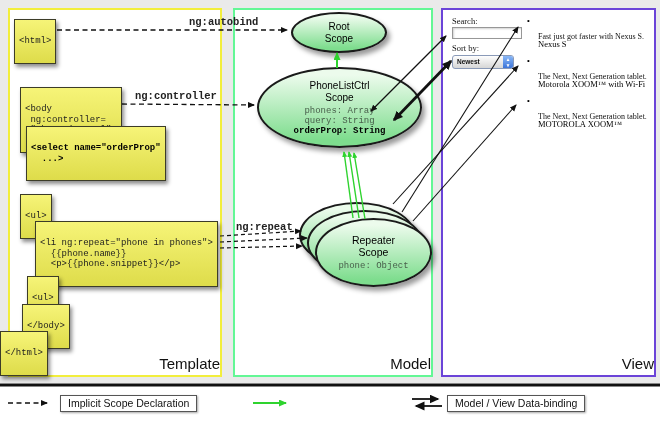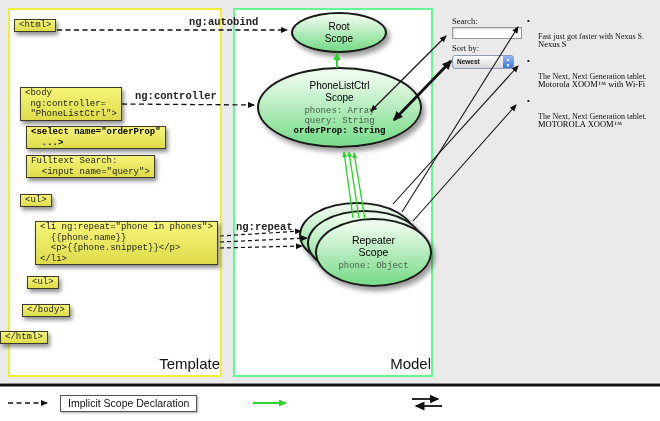--- a/index.html
+++ b/index.html
@@ -8,21 +8,21 @@
   .stage{position:absolute;left:0;top:0;width:660px;height:383px;background:#eaeaea;}
   .col{position:absolute;top:8px;height:365px;background:#fff;border:2px solid;}
   .col-template{left:8px;width:210px;border-color:#f2ee3c;}
   .col-model{left:233px;width:196px;border-color:#63f795;}
   .col-view{left:441px;width:211px;border-color:#6b44d8;}
   .collabel{position:absolute;bottom:3px;left:0;width:100%;text-align:right;
             font-size:15px;color:#111;}
   .codebox{position:absolute;background:linear-gradient(180deg,#f6f478,#dedc4a);
            border:1.5px solid #3c3c28;box-shadow:2px 3px 4px rgba(0,0,0,.45);
            font-family:"Liberation Mono",monospace;font-size:9px;line-height:10.5px;
-           color:#1d1d1d;padding:0 4px;white-space:pre;}
+           color:#1d1d1d;padding:16px 4px;white-space:pre;}
   .codebox.b{font-weight:bold;color:#000;}
   .ngLabel{position:absolute;font-family:"Liberation Mono",monospace;font-weight:bold;
            font-size:10.5px;color:#222;white-space:nowrap;}
   .ellipse{position:absolute;border:2px solid #1a1a1a;border-radius:50%;
            background:linear-gradient(180deg,#ecfbec 8%,#7edd8e 92%);
            box-shadow:3px 4px 5px rgba(0,0,0,.40);
            display:flex;flex-direction:column;align-items:center;justify-content:center;
            text-align:center;}
   .etitle{font-size:10px;line-height:12px;color:#000;}
   .eprop{font-family:"Liberation Mono",monospace;font-size:9px;line-height:10px;color:#49604c;}
@@ -50,27 +50,29 @@
 
 <div id="app">
   <div class="stage"></div>
 
   <div class="col col-template">
     <div class="collabel">Template</div>
   </div>
   <div class="col col-model">
     <div class="collabel">Model</div>
   </div>
+  <div class="col col-view">
+    <div class="collabel">View</div>
+  </div>
 
   <div class="codebox" style="left:14px;top:19px;"><span>&lt;html&gt;</span></div>
   <div class="codebox" style="left:20px;top:87px;"><div>&lt;body</div><div> ng:controller=</div><div> "PhoneListCtrl"&gt;</div></div>
   <div class="codebox b" style="left:26px;top:126px;"><div>&lt;select name="orderProp"</div><div>  ...&gt;</div></div>
-  <div class="codebox" style="left:26px;top:155px;"><div>Fulltext Search:</div><div>  &lt;input name="query"&gt;</div></div>
   <div class="codebox" style="left:20px;top:194px;"><span>&lt;ul&gt;</span></div>
-  <div class="codebox" style="left:35px;top:221px;"><div>&lt;li ng:repeat="phone in phones"&gt;</div><div>  {{phone.name}}</div><div>  &lt;p&gt;{{phone.snippet}}&lt;/p&gt;</div><div>&lt;/li&gt;</div></div>
+  <div class="codebox" style="left:35px;top:221px;"><div>&lt;li ng:repeat="phone in phones"&gt;</div><div>  {{phone.name}}</div><div>  &lt;p&gt;{{phone.snippet}}&lt;/p&gt;</div></div>
   <div class="codebox" style="left:27px;top:276px;"><span>&lt;ul&gt;</span></div>
   <div class="codebox" style="left:22px;top:304px;"><span>&lt;/body&gt;</span></div>
   <div class="codebox" style="left:0;top:331px;"><span>&lt;/html&gt;</span></div>
 
   <div class="ngLabel" style="left:153px;top:16px;padding-left:36px;">ng:autobind</div>
   <div class="ngLabel" style="left:135px;top:90px;">ng:controller</div>
   <div class="ngLabel" style="left:236px;top:221px;">ng:repeat</div>
 
   <div class="ellipse" style="left:291px;top:12px;width:92px;height:37px;">
     <div class="etitle">Root</div>
@@ -105,20 +107,21 @@
 
   <span class="vbullet" style="left:527px;top:56px;">•</span>
   <div class="vtitle" style="left:538px;top:56px;">Motorola XOOM™ with Wi-Fi</div>
   <div class="vdesc" style="left:538px;top:72px;">The Next, Next Generation tablet.</div>
 
   <span class="vbullet" style="left:527px;top:96px;">•</span>
   <div class="vtitle" style="left:538px;top:96px;">MOTOROLA XOOM™</div>
   <div class="vdesc" style="left:538px;top:112px;">The Next, Next Generation tablet.</div>
 
   <div class="legendbox" style="left:60px;">Implicit Scope Declaration</div>
+  <div class="legendbox" style="left:447px;">Model / View Data-binding</div>
 
   <svg class="arrows" width="660" height="421" viewBox="0 0 660 421">
     <defs>
       <marker id="ah" markerUnits="userSpaceOnUse" markerWidth="9" markerHeight="8" refX="6" refY="3" orient="auto-start-reverse">
           <path d="M0,0 L7,3 L0,6 z" fill="#111"></path>
         </marker>
       <marker id="ahBig" markerUnits="userSpaceOnUse" markerWidth="12" markerHeight="11" refX="8.5" refY="4.5" orient="auto-start-reverse">
           <path d="M0,0 L10,4.5 L0,9 z" fill="#111"></path>
         </marker>
       <marker id="ahGreen" markerUnits="userSpaceOnUse" markerWidth="10" markerHeight="9" refX="7" refY="3.5" orient="auto-start-reverse">

